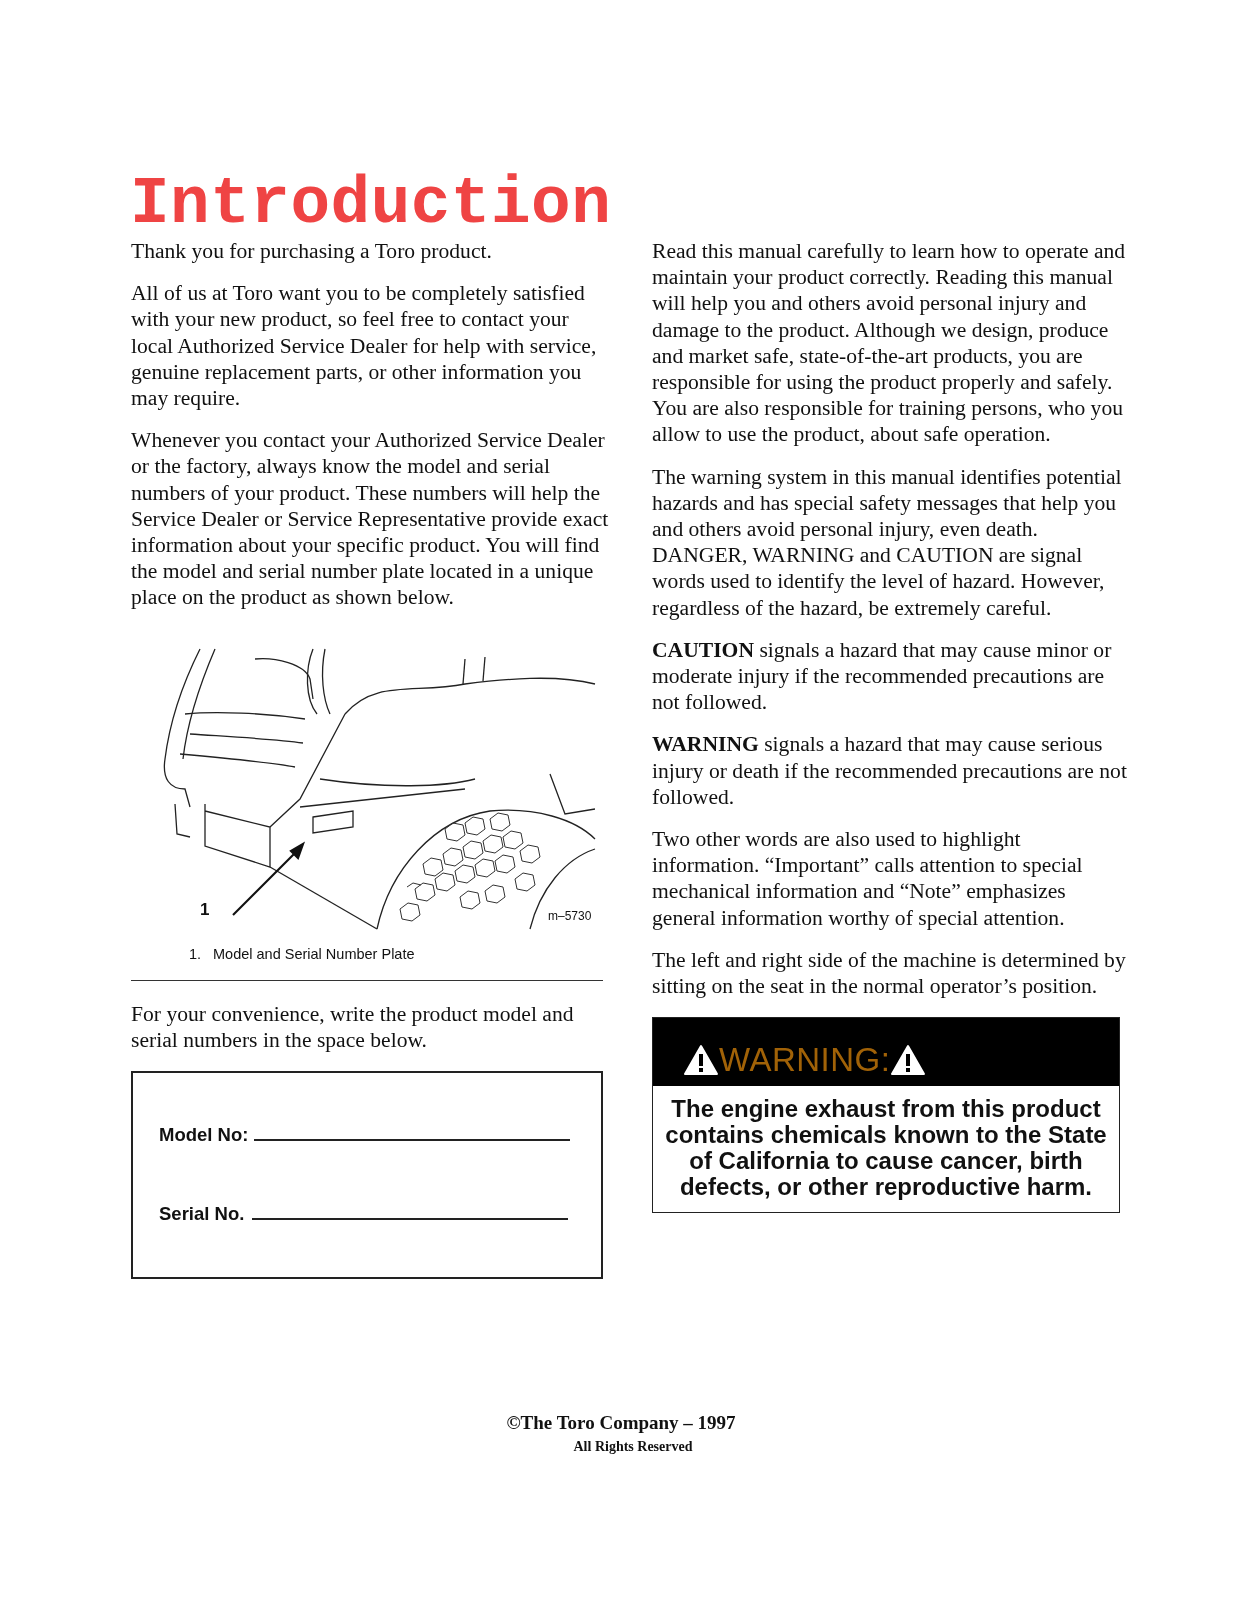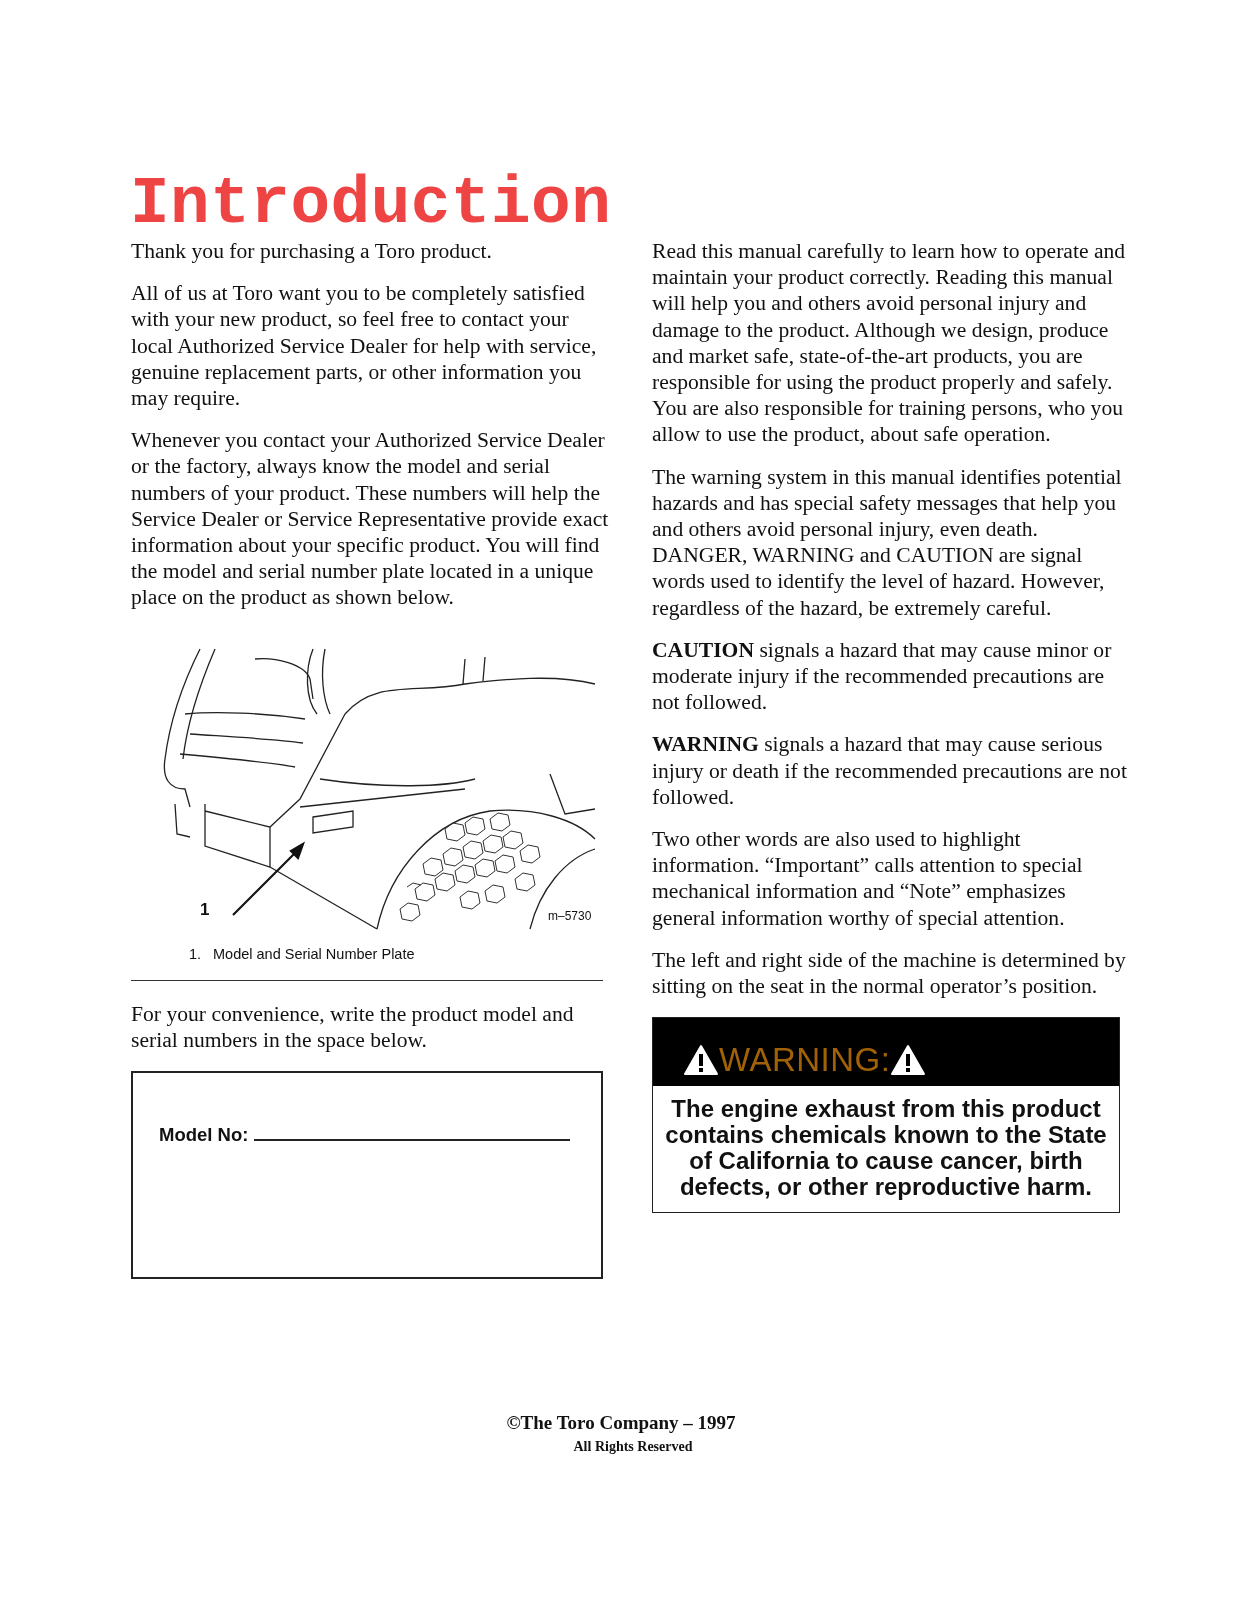--- a/index.html
+++ b/index.html
@@ -117,20 +117,24 @@
       <span>Model and Serial Number Plate</span>
     </div>
     <div class="rule"></div>
     <p class="para">For your convenience, write the product model and serial numbers in the space below.</p>
 
     <div class="record-box">
       <div class="record-row row-model">
         <span>Model No:</span>
         <span class="line"></span>
       </div>
+      <div class="record-row row-serial">
+        <span>Serial No.</span>
+        <span class="line"></span>
+      </div>
     </div>
   </div>
 
   <div class="col col-right">
     <p class="para">Read this manual carefully to learn how to operate and maintain your product correctly. Reading this manual will help you and others avoid personal injury and damage to the product. Although we design, produce and market safe, state-of-the-art products, you are responsible for using the product properly and safely. You are also responsible for training persons, who you allow to use the product, about safe operation.</p>
     <p class="para">The warning system in this manual identifies potential hazards and has special safety messages that help you and others avoid personal injury, even death. DANGER, WARNING and CAUTION are signal words used to identify the level of hazard. However, regardless of the hazard, be extremely careful.</p>
 
     <p class="para"><b>CAUTION</b><span> signals a hazard that may cause minor or moderate injury if the recommended precautions are not followed.</span></p>
     <p class="para"><b>WARNING</b><span> signals a hazard that may cause serious injury or death if the recommended precautions are not followed.</span></p>
 

